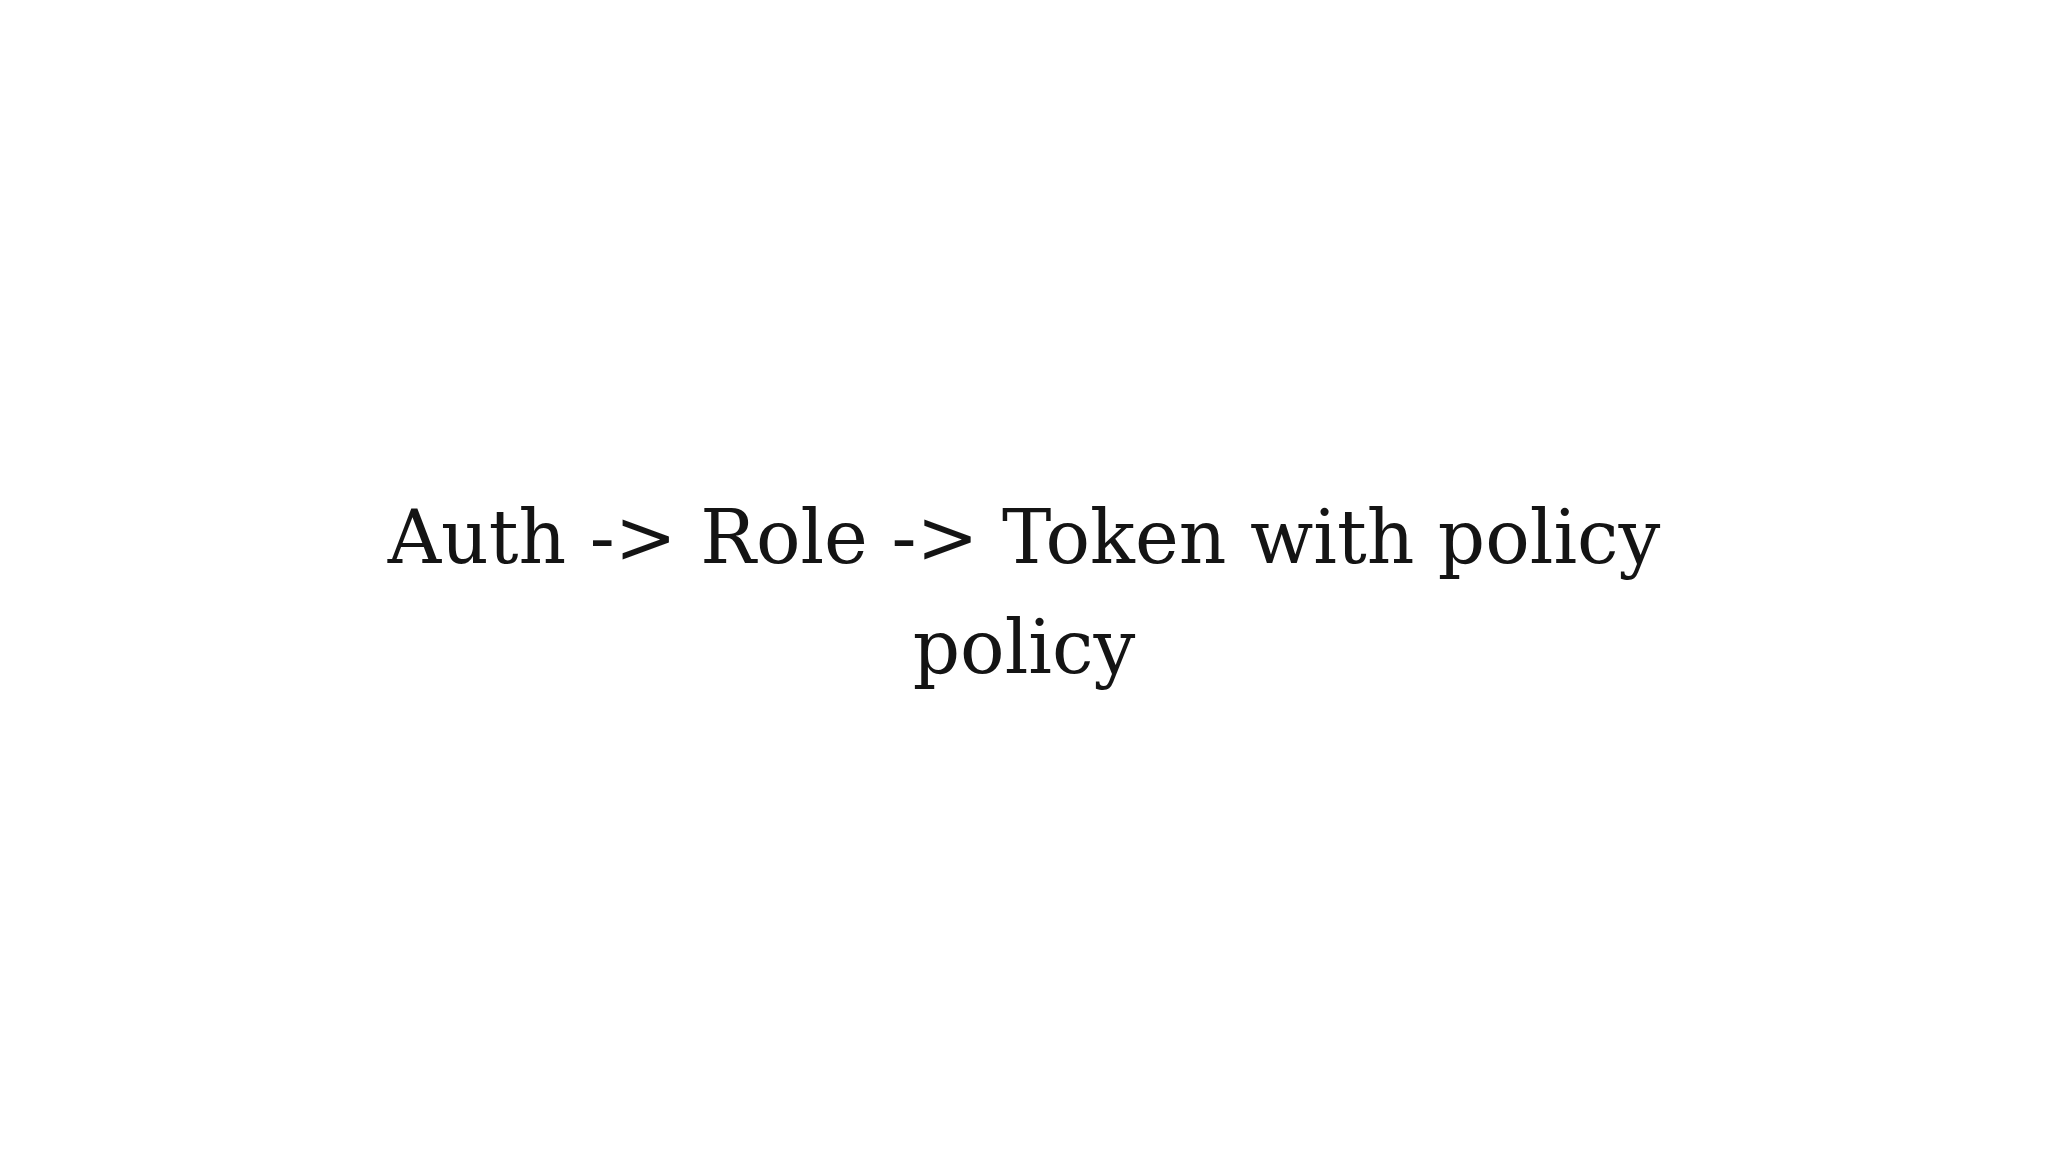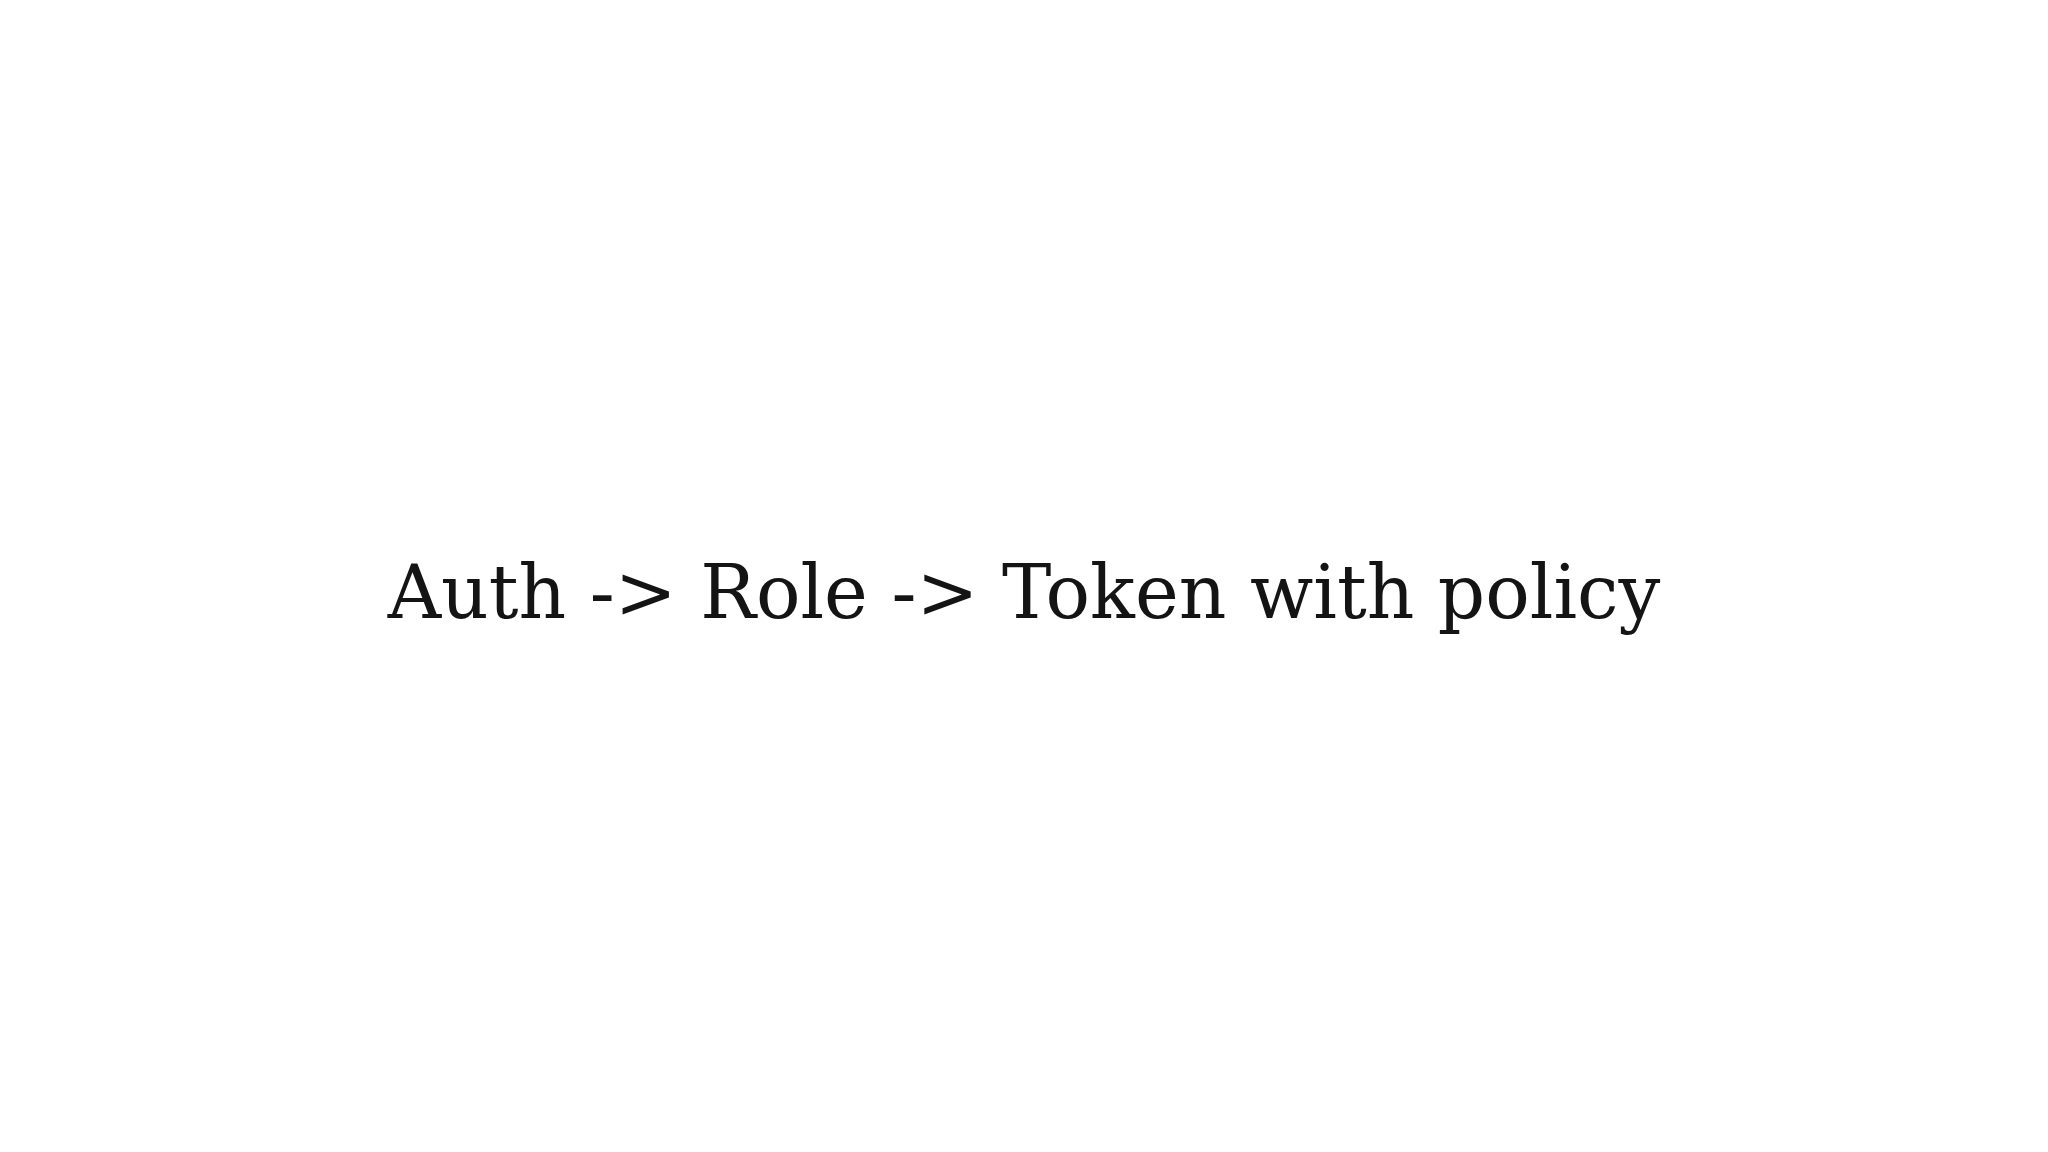--- a/index.html
+++ b/index.html
@@ -35,14 +35,15 @@
   .text-line {
     white-space: nowrap;
   }
 </style>
 </head>
 <body>
 
 <div class="slide">
   <div class="text-block">
     <div class="text-line">Auth -&gt; Role -&gt; Token with policy</div>
+    <div class="text-line">policy</div>
   </div>
 </div>
 
 </body></html>

